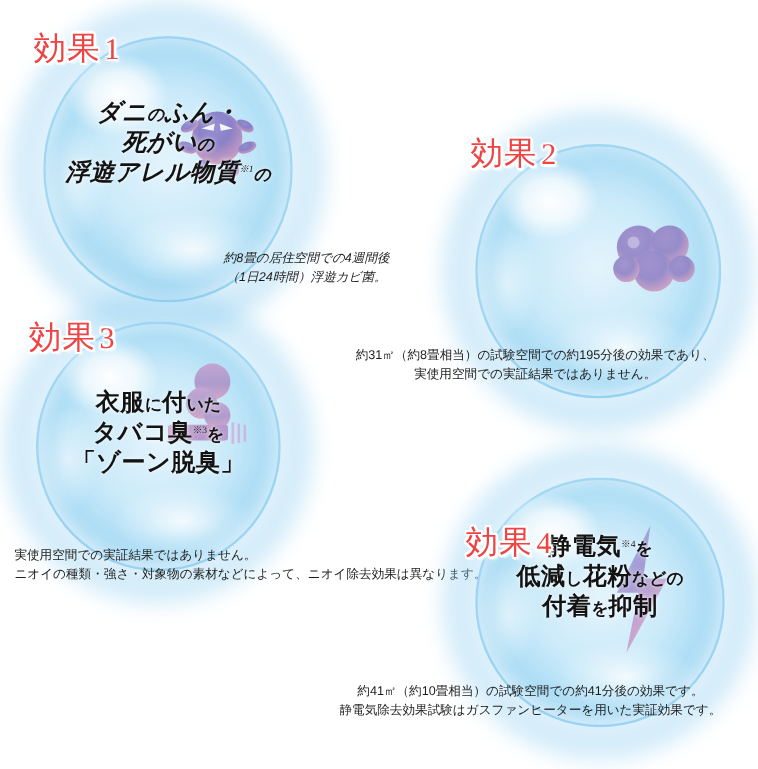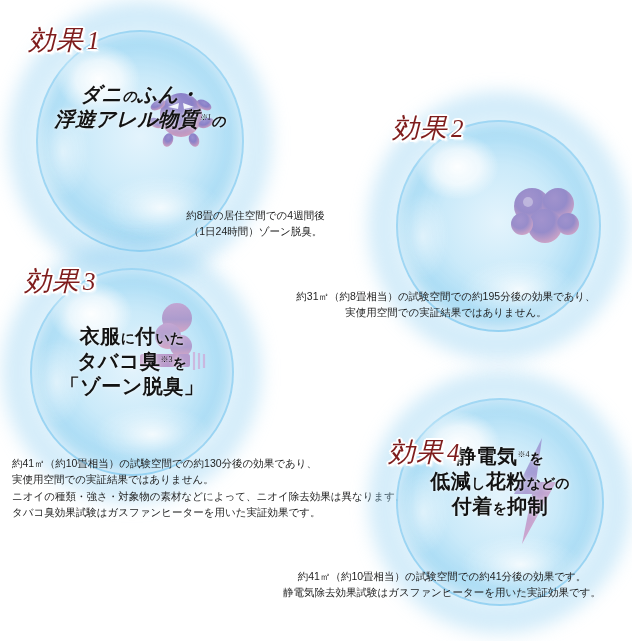--- a/index.html
+++ b/index.html
@@ -82,28 +82,27 @@
     opacity: 0.85;
   }
 
   
   .effect-label {
     position: absolute;
     font-family: "Liberation Serif", "DejaVu Serif", serif;
     font-size: 27px;
     font-weight: 400;
     letter-spacing: 1px;
-    color: #7f1d1d;
+    color: #ef4444;
     white-space: nowrap;
     text-shadow:
        2px 0 0 #fff, -2px 0 0 #fff, 0 2px 0 #fff, 0 -2px 0 #fff,
        1.5px 1.5px 0 #fff, -1.5px 1.5px 0 #fff,
        1.5px -1.5px 0 #fff, -1.5px -1.5px 0 #fff,
        2.5px 2.5px 2px rgba(255,255,255,0.9);
-    font-style: italic;
   }
   .effect-label .num {
     font-size: 25px;
     padding-left: 3px;
   }
 
   
   .bubble-text {
     position: absolute;
     text-align: center;
@@ -124,21 +123,21 @@
     position: absolute;
     font-family: "Liberation Sans", "DejaVu Sans", sans-serif;
     font-size: 10.5px;
     line-height: 1.55;
     color: #1d1d1d;
     white-space: nowrap;
   }
   .caption .ln { display: block; }
   .cap-right { text-align: center; }
   .cap-left  { text-align: left; }
-  .cap-center{ text-align: center; }
+  .cap-center{ text-align: center; font-style: italic; }
 </style>
 </head>
 <body>
 
 <div class="bubble-wrap" style="left:36px; top:30px; width:208px; height:222px;">
   <div class="bubble-glow"></div>
   <div class="bubble"></div>
   <div class="bubble-rim"></div>
 
   <svg class="creature" style="left:112px; top:55px; width:66px; height:62px;" viewBox="0 0 66 62">
@@ -157,29 +156,30 @@
       <ellipse cx="58" cy="38" rx="8" ry="4.5" transform="rotate(-22 58 38)"></ellipse>
       <ellipse cx="20" cy="55" rx="5" ry="7" transform="rotate(20 20 55)"></ellipse>
       <ellipse cx="46" cy="55" rx="5" ry="7" transform="rotate(-20 46 55)"></ellipse>
     </g>
     <path d="M20 22 L31 18 L30 24 Z" fill="#ffffff" opacity="0.95"></path>
     <path d="M46 22 L35 18 L36 24 Z" fill="#ffffff" opacity="0.95"></path>
   </svg>
 
   <div class="bubble-text" style="left:0; top:52px; width:208px;font-style:italic;">
       <span class="ln"><span class="big">ダニ</span><span class="sm">の</span><span class="big">ふん</span><span class="big">・</span></span>
+      <span class="ln"><span class="big">死がい</span><span class="sm">の</span></span>
       <span class="ln"><span class="big">浮遊アレル物質</span><sup>※1</sup><span class="sm">の</span></span>
     </div>
 </div>
 
 <div class="effect-label" style="left:28px; top:22px;">効果<span class="num">1</span></div>
 
 <div class="caption cap-center" style="left:163px; top:207px; width:185px;">
     <span class="ln">約8畳の居住空間での4週間後</span>
-    <span class="ln">（1日24時間）ゾーン脱臭。</span>
+    <span class="ln">（1日24時間）浮遊カビ菌。</span>
   </div>
 
 <div class="bubble-wrap" style="left:396px; top:120px; width:205px; height:212px;">
   <div class="bubble-glow"></div>
   <div class="bubble"></div>
   <div class="bubble-rim"></div>
 
   <svg class="creature" style="left:112px; top:62px; width:74px; height:64px;" viewBox="0 0 74 64">
     <defs>
       <radialGradient id="moldG" cx="40%" cy="32%" r="75%">
@@ -242,24 +242,22 @@
   <div class="bubble-text" style="left:0; top:56px; width:204px;">
       <span class="ln"><span class="big">衣服</span><span class="sm">に</span><span class="big">付</span><span class="sm">いた</span></span>
       <span class="ln"><span class="big">タバコ臭</span><sup>※3</sup><span class="sm">を</span></span>
       <span class="ln"><span class="big">「ゾーン脱臭」</span></span>
     </div>
 </div>
 
 <div class="effect-label" style="left:24px; top:263px;text-align:center;">効果<span class="num">3</span></div>
 
 <div class="caption cap-left" style="left:12px; top:455px; width:400px;">
-    <span class="ln">約41㎡（約10畳相当）の試験空間での約130分後の効果であり、</span>
     <span class="ln">実使用空間での実証結果ではありません。</span>
     <span class="ln">ニオイの種類・強さ・対象物の素材などによって、ニオイ除去効果は異なります。</span>
-    <span class="ln">タバコ臭効果試験はガスファンヒーターを用いた実証効果です。</span>
   </div>
 
 <div class="bubble-wrap" style="left:396px; top:398px; width:208px; height:208px;">
   <div class="bubble-glow"></div>
   <div class="bubble"></div>
   <div class="bubble-rim"></div>
 
   <svg class="creature" style="left:112px; top:38px; width:54px; height:110px;" viewBox="0 0 54 110">
     <defs>
       <linearGradient id="boltG" x1="0" y1="0" x2="0.6" y2="1">

